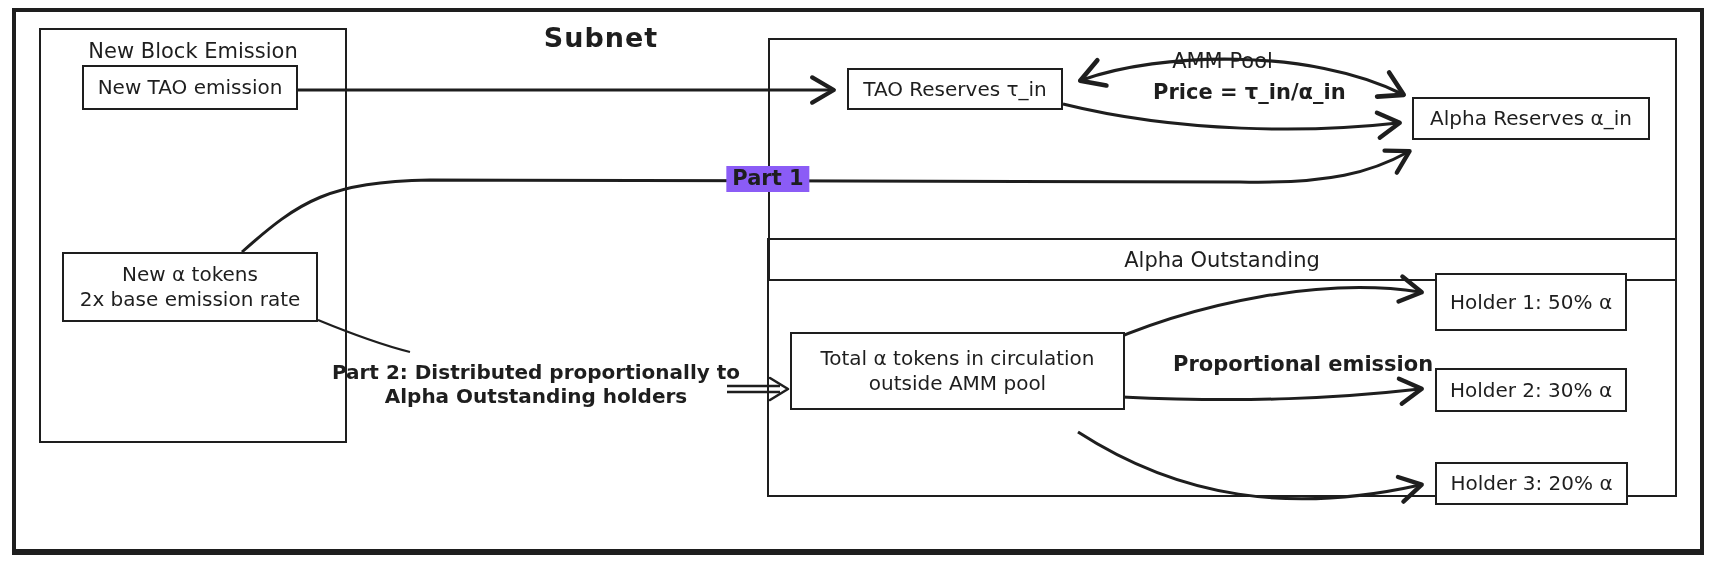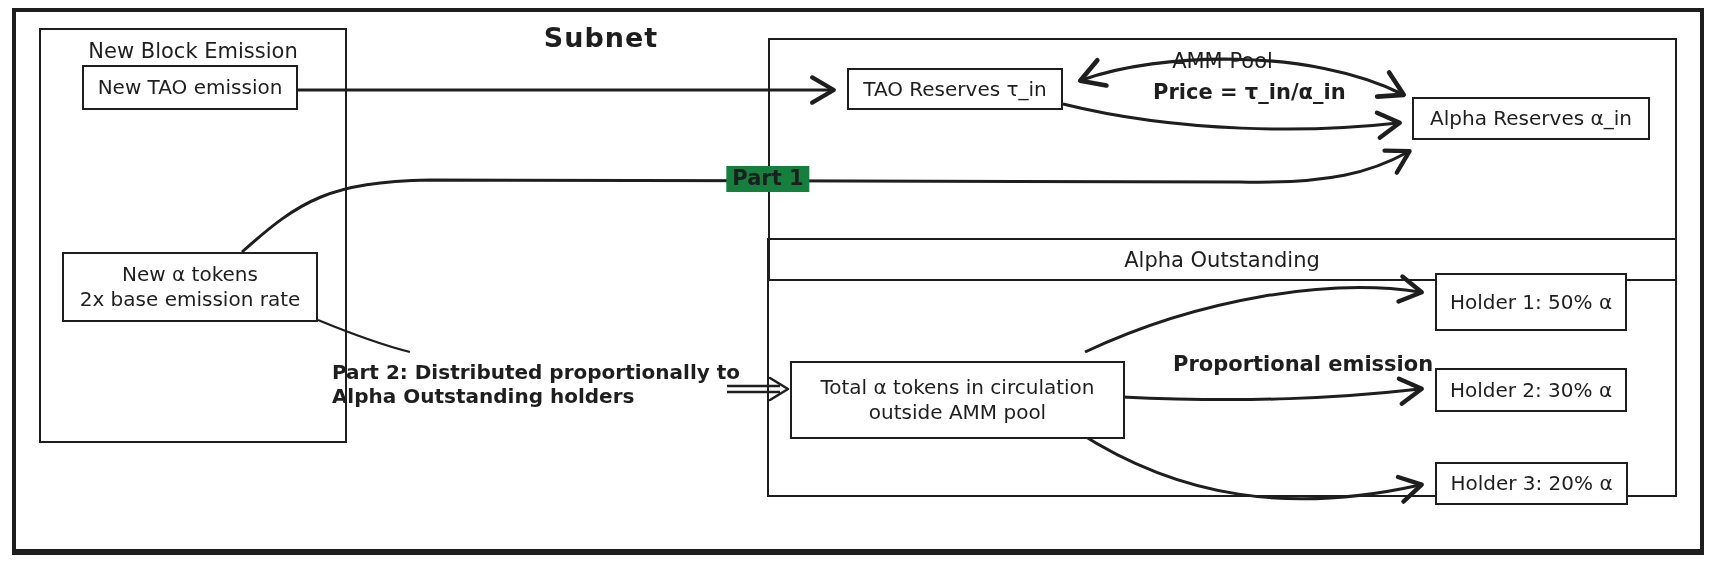--- a/index.html
+++ b/index.html
@@ -35,22 +35,22 @@
     align-items:center;justify-content:center;
     text-align:center;
     font-size:20px;line-height:1.25;
     white-space:nowrap;
   }
   .free-label{
     position:absolute;white-space:nowrap;
     font-size:20px;line-height:1.22;font-weight:bold;
   }
   #subnet-title{font-size:27px;font-weight:600;letter-spacing:1px;}
-  #part1-label{background:#15803d;padding:0 6px;}
-  .centered{transform:translateX(-50%);text-align:left;}
+  #part1-label{background:#8b5cf6;padding:0 6px;}
+  .centered{transform:translateX(-50%);text-align:center;}
 </style>
 </head>
 <body>
 
 <div id="canvas">
 
   <svg id="edges" viewBox="0 0 1716 568">
     <defs>
       <marker id="arrow" viewBox="-16 -10 20 20" refX="-1" refY="0" markerWidth="12" markerHeight="12" orient="auto-start-reverse">
         <path d="M -12 -7 L 0 0 L -12 7" fill="none" stroke="#1e1e1e" stroke-width="2.4" stroke-linecap="round" stroke-linejoin="round"></path>
@@ -105,21 +105,21 @@
   <div class="node" style="left:847px;top:68px;width:216px;height:42px;">
     <span>TAO Reserves τ_in</span>
   </div>
 
   <div class="free-label" style="left:1153px;top:80px;font-size:21px;">Price = τ_in/α_in</div>
 
   <div class="frame" style="left:767px;top:238px;width:910px;height:259px;">
     <div class="group-label" style="top:8px;">Alpha Outstanding</div>
   </div>
 
-  <div class="node" style="left:790px;top:361px;width:335px;height:78px;">
+  <div class="node" style="left:790px;top:332px;width:335px;height:78px;">
     <span>Total α tokens in circulation</span>
     <span>outside AMM pool</span>
   </div>
 
   <div class="node" style="left:1435px;top:273px;width:192px;height:58px;">
     <span>Holder 1: 50% α</span>
   </div>
 
   <div class="node" style="left:1435px;top:368px;width:192px;height:44px;">
     <span>Holder 2: 30% α</span>

